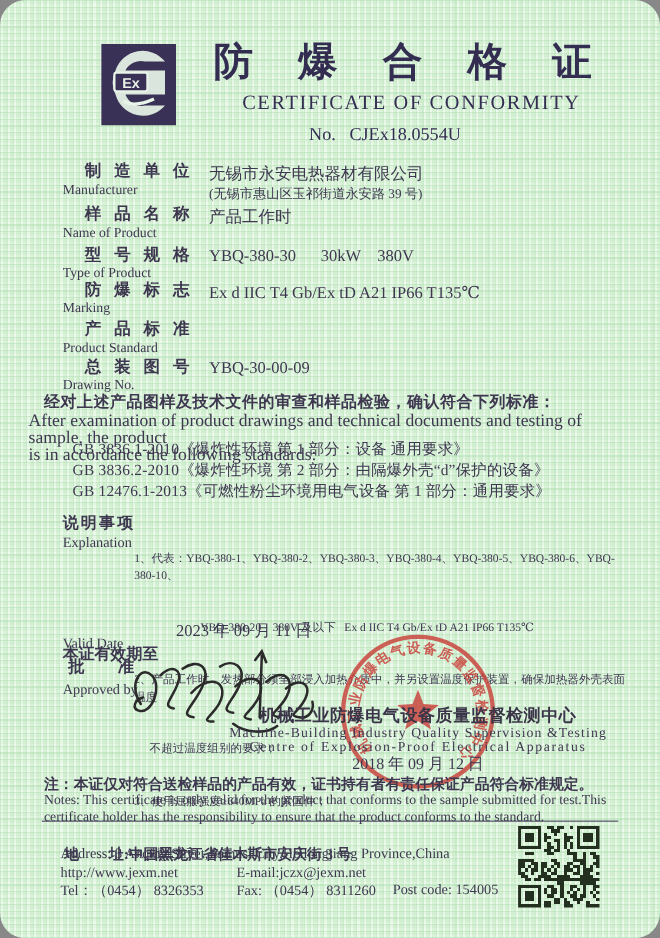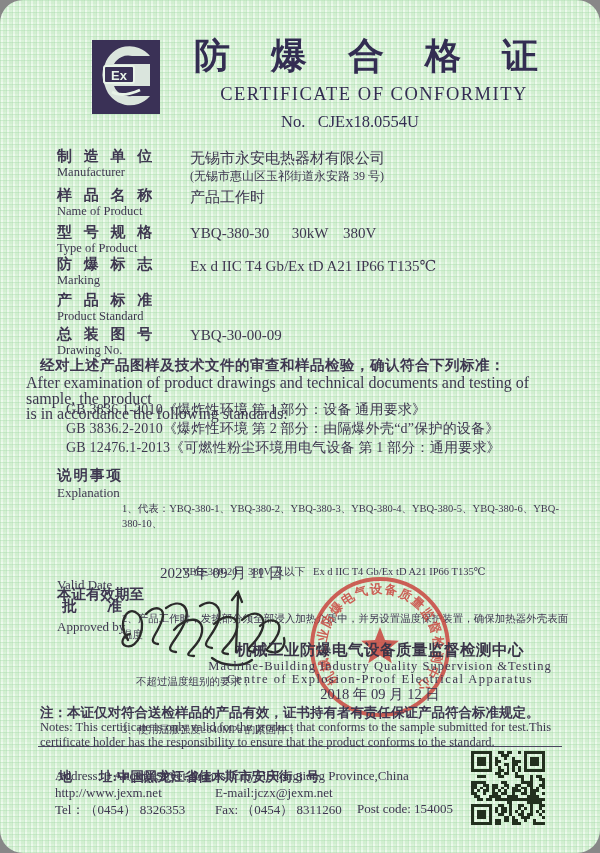--- a/index.html
+++ b/index.html
@@ -27,21 +27,21 @@
   
   .logo{left:92px;top:40px;width:68px;height:74px;}
   .title-cn{left:178px;top:32px;width:392px;text-align:center;
     font-size:36px;font-weight:bold;letter-spacing:16px;color:var(--ink-dark);
     font-family:"Liberation Serif","DejaVu Serif",serif;}
   .title-en{left:178px;top:84px;width:392px;text-align:center;
     font-size:18.5px;letter-spacing:1.5px;color:var(--ink-dark);}
   .cert-no{left:170px;top:112px;width:360px;text-align:center;
     font-size:16.5px;color:var(--ink-dark);white-space:pre;}
   
-  .lblcn{font-weight:bold;font-size:15px;letter-spacing:4px;color:var(--ink);line-height:17px;}
+  .lblcn{font-weight:bold;font-size:15px;letter-spacing:4px;color:var(--ink);line-height:17px;padding-left:20px;}
   .lblen{font-size:12.5px;color:var(--ink);line-height:14px;}
   .val{font-size:15px;color:var(--ink);white-space:pre;}
   .val2{font-size:12px;color:var(--ink);white-space:pre;}
   .f-label{left:57px;width:135px;}
   .f-value{left:190px;width:380px;}
   
   .std-intro-cn{left:40px;top:356px;width:530px;font-weight:bold;font-size:14.5px;letter-spacing:0.5px;}
   .std-intro-en{left:26px;top:375px;width:530px;font-size:16px;line-height:15.5px;}
   .std-items{left:66px;top:401px;width:510px;font-size:14px;line-height:18.8px;letter-spacing:0.2px;}
   

